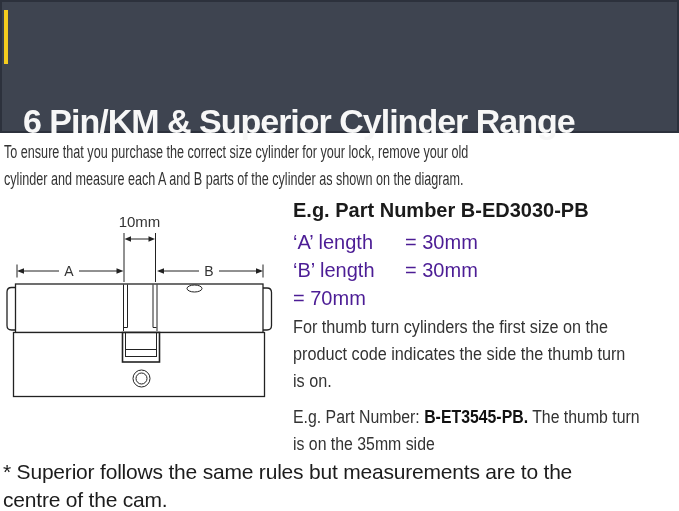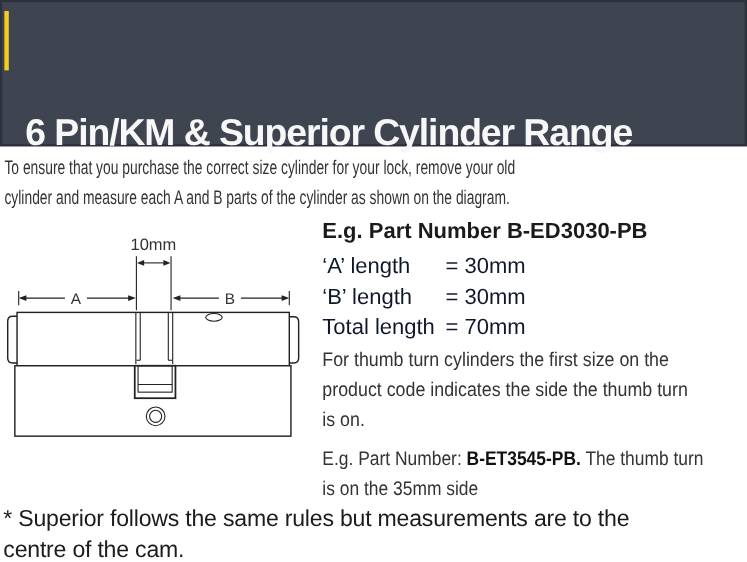--- a/index.html
+++ b/index.html
@@ -51,21 +51,21 @@
     fill: #333333;
   }
   
   .sizing-heading {
     position: absolute; left: 293px; top: 199px;
     font-size: 20px; font-weight: 700; color: #1a1a1a;
     white-space: nowrap;
   }
   .sizing-rows {
     position: absolute; left: 293px; top: 228px;
-    font-size: 20px; color: #0f172a;
+    font-size: 20px; color: #4c1d95;
     line-height: 28px;
   }
   .sizing-row { display: flex; white-space: nowrap; }
   .sizing-row .lbl { flex: 0 0 112px; }
   .thumb-note {
     position: absolute; left: 293px; top: 314px;
     font-size: 18px; line-height: 27px; color: #333333;
     transform: scaleX(0.90); transform-origin: 0 0;
   }
   .thumb-note div { white-space: nowrap; }
@@ -162,21 +162,20 @@
   <div class="sizing-rows">
     <div class="sizing-row">
       <span class="lbl">‘A’ length</span>
       <span class="val">= 30mm</span>
     </div>
     <div class="sizing-row">
       <span class="lbl">‘B’ length</span>
       <span class="val">= 30mm</span>
     </div>
     <div class="sizing-row">
-      <span class="lbl">Total length</span>
       <span class="val">= 70mm</span>
     </div>
   </div>
 
   <div class="thumb-note">
     <div>For thumb turn cylinders the first size on the</div>
     <div>product code indicates the side the thumb turn</div>
     <div>is on.</div>
   </div>
 

